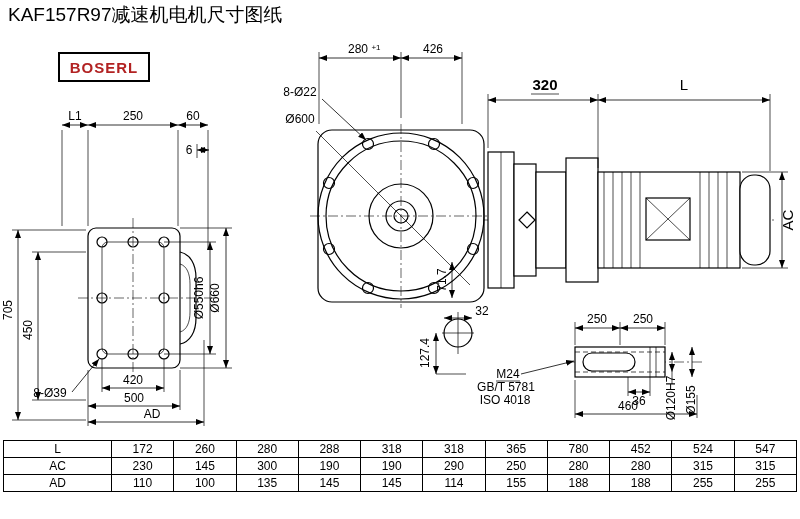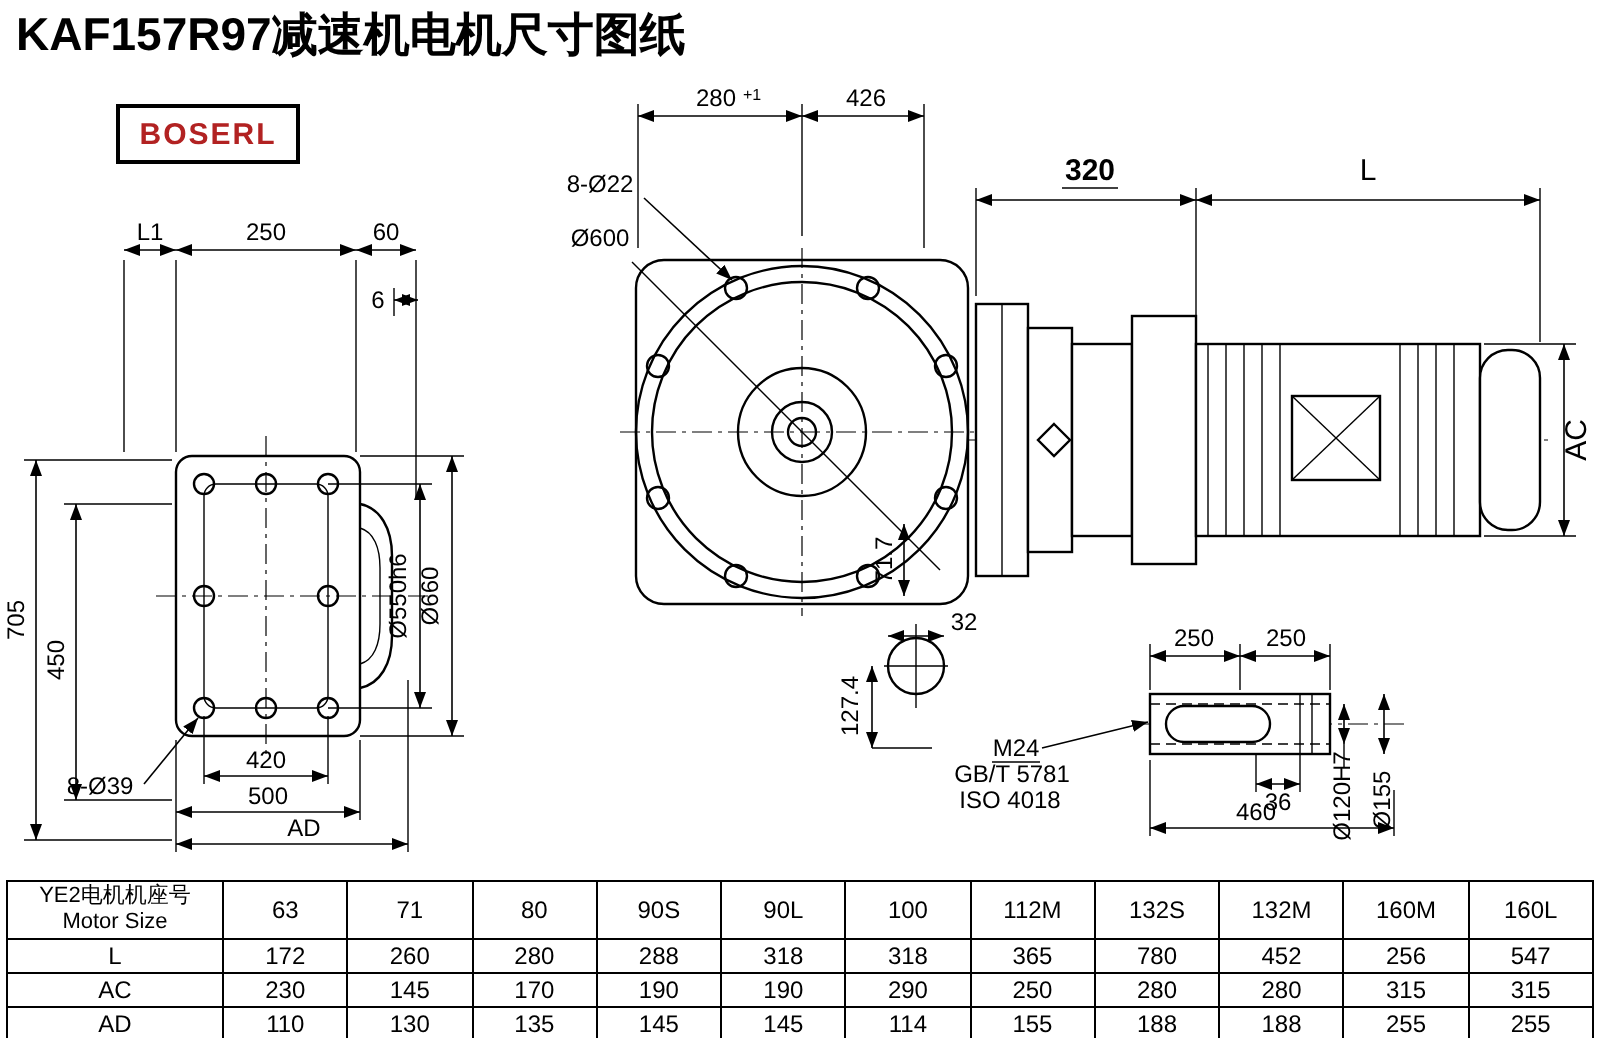--- a/index.html
+++ b/index.html
@@ -1,18 +1,18 @@
 <!DOCTYPE html>
 <html><head>
 <meta charset="utf-8">
 <style>
   html,body{margin:0;padding:0;background:#fff;}
   .stage{position:relative;width:800px;height:519px;background:#fff;overflow:hidden;
          font-family:"Liberation Sans","DejaVu Sans",sans-serif;}
-  .title{position:absolute;left:8px;top:2px;font-size:23px;font-weight:bold;color:#000;white-space:nowrap;}
+  .title{position:absolute;left:8px;top:2px;font-size:19px;font-weight:normal;color:#000;white-space:nowrap;}
   .logo{position:absolute;left:58px;top:52px;width:88px;height:26px;border:2px solid #000;
         display:flex;align-items:center;justify-content:center;background:#fff;}
   .logo span{color:#b22222;font-weight:bold;font-size:15px;letter-spacing:1px;text-align:right;}
   svg{position:absolute;left:0;top:0;}
   svg text{font-family:"Liberation Sans","DejaVu Sans",sans-serif;font-size:12px;fill:#000;text-anchor:middle;}
   svg text.big{font-size:15px;}
   svg text.bold{font-weight:bold;}
   svg text.small{font-size:8px;}
   .s{stroke:#000;fill:none;stroke-width:1.2;}
   .sf{stroke:#000;fill:#fff;stroke-width:1.2;}
@@ -237,69 +237,52 @@
 <div class="logo">
   <span>BOSERL</span>
 </div>
 
 <table>
   <colgroup>
         <col style="width:108px">
         <col span="11">
       </colgroup>
   <tbody>
-        <tr>
-    <th class="chead">
-      <div>YE2电机机座号</div>
-      <div>Motor Size</div>
-    </th>
-    <th>63</th>
-    <th>71</th>
-    <th>80</th>
-    <th>90S</th>
-    <th>90L</th>
-    <th>100</th>
-    <th>112M</th>
-    <th>132S</th>
-    <th>132M</th>
-    <th>160M</th>
-    <th>160L</th>
-  </tr>
   <tr>
     <td>L</td>
     <td>172</td>
     <td>260</td>
     <td>280</td>
     <td>288</td>
     <td>318</td>
     <td>318</td>
     <td>365</td>
     <td>780</td>
     <td>452</td>
-    <td>256</td>
+    <td>524</td>
     <td>547</td>
   </tr>
   <tr>
     <td>AC</td>
     <td>230</td>
     <td>145</td>
-    <td>170</td>
+    <td>300</td>
     <td>190</td>
     <td>190</td>
     <td>290</td>
     <td>250</td>
     <td>280</td>
     <td>280</td>
     <td>315</td>
     <td>315</td>
   </tr>
   <tr>
     <td>AD</td>
     <td>110</td>
-    <td>130</td>
+    <td>100</td>
     <td>135</td>
     <td>145</td>
     <td>145</td>
     <td>114</td>
     <td>155</td>
     <td>188</td>
     <td>188</td>
     <td>255</td>
     <td>255</td>
   </tr>

